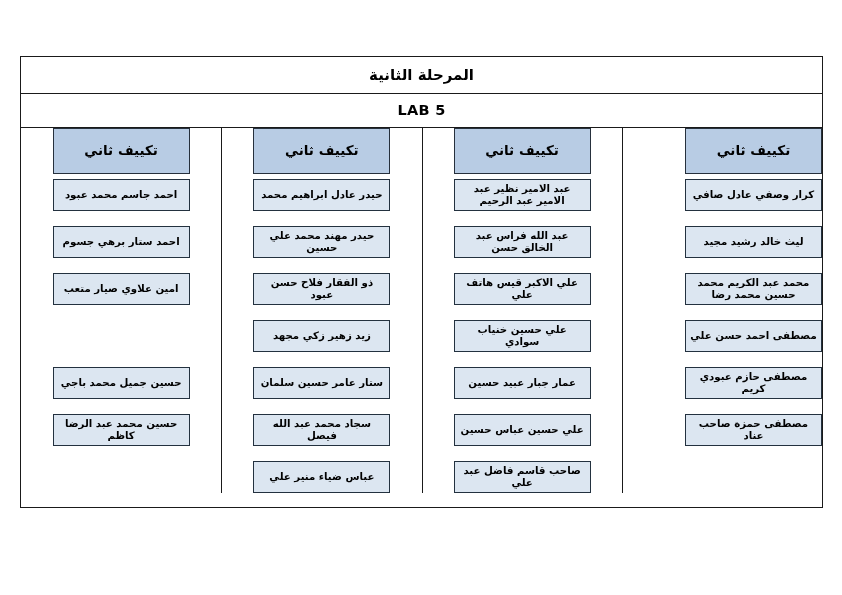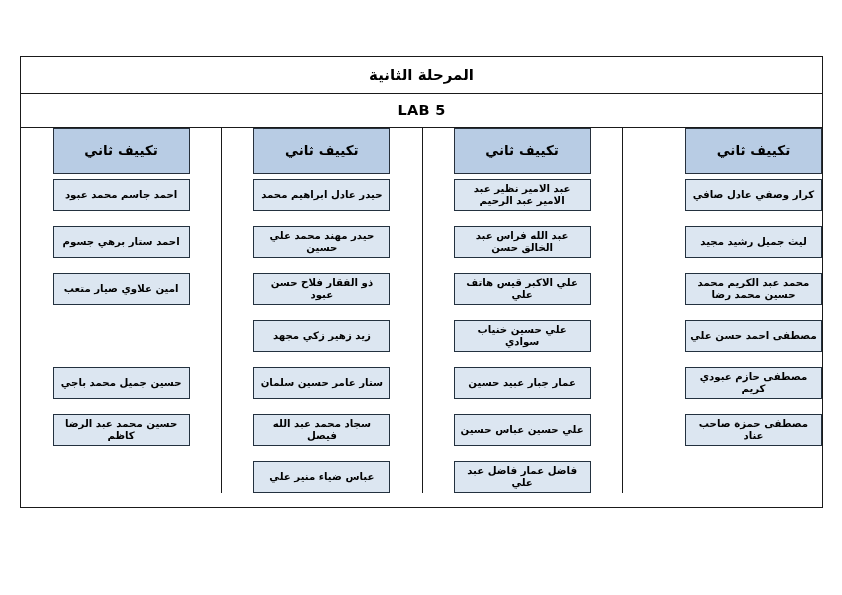--- a/index.html
+++ b/index.html
@@ -137,21 +137,21 @@
 
     <div class="col col-1">
       <div class="col-inner">
         <div class="col-head">
           <span class="col-head-label">تكييف ثاني</span>
         </div>
         <div class="cell">
           <span class="cell-label">كرار وصفي عادل صافي</span>
         </div>
         <div class="cell">
-          <span class="cell-label">ليث جميل رشيد مجيد</span>
+          <span class="cell-label">ليث خالد رشيد مجيد</span>
         </div>
         <div class="cell">
           <span class="cell-label">محمد عبد الكريم محمد حسين محمد رضا</span>
         </div>
         <div class="cell">
           <span class="cell-label">مصطفى احمد حسن علي</span>
         </div>
         <div class="cell">
           <span class="cell-label">مصطفى حازم عبودي كريم</span>
         </div>
@@ -178,21 +178,21 @@
         <div class="cell">
           <span class="cell-label">علي حسين خنياب سوادي</span>
         </div>
         <div class="cell">
           <span class="cell-label">عمار جبار عبيد حسين</span>
         </div>
         <div class="cell">
           <span class="cell-label">علي حسين عباس حسين</span>
         </div>
         <div class="cell">
-          <span class="cell-label">فاضل عمار فاضل عبد علي</span>
+          <span class="cell-label">صاحب قاسم فاضل عبد علي</span>
         </div>
       </div>
     </div>
 
     <div class="col col-3">
       <div class="col-inner">
         <div class="col-head">
           <span class="col-head-label">تكييف ثاني</span>
         </div>
         <div class="cell">

